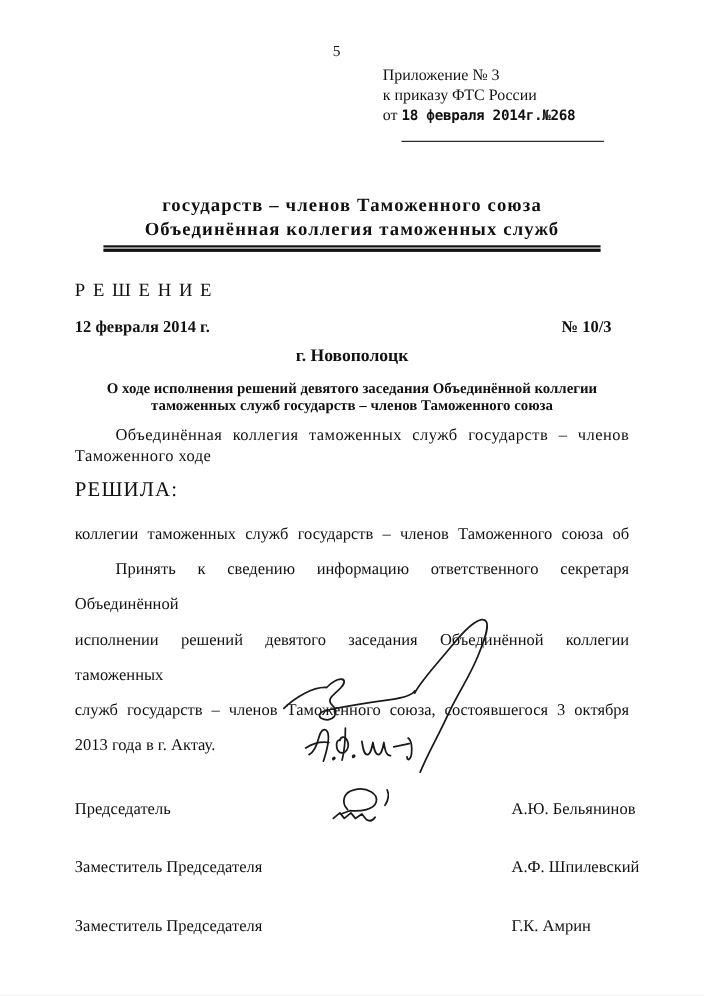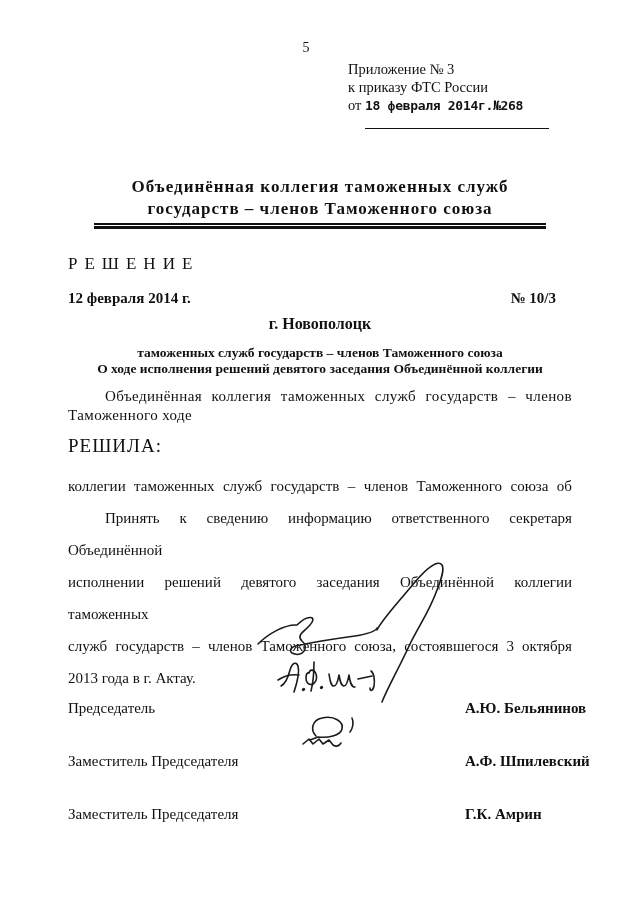--- a/index.html
+++ b/index.html
@@ -103,30 +103,30 @@
     margin-top: 11px;
     font-size: 19px;
     line-height: 20px;
     letter-spacing: 1px;
   }
   .body-para {
     margin-top: 14px;
     font-size: 15px;
     line-height: 32px;
   }
-  .sig-block { margin-top: 4px; }
+  .sig-block { margin-top: 32px; }
   .sig-row {
     display: flex;
     align-items: baseline;
     font-size: 15px;
     line-height: 20px;
     margin-bottom: 33px;
   }
   .sig-title { flex: 1; }
-  .sig-name { width: 107px; white-space: nowrap; font-weight: bold; }
+  .sig-name { width: 107px; white-space: nowrap; }
   .sig-svg { position: absolute; pointer-events: none; }
   .sig-svg path {
     fill: none;
     stroke: #1a1a1a;
     stroke-width: 1.6;
     stroke-linecap: round;
     stroke-linejoin: round;
   }
 </style>
 </head>
@@ -137,38 +137,38 @@
 
     <div class="page-num">5</div>
 
     <div class="appendix">
       <div>Приложение № 3</div>
       <div>к приказу ФТС России</div>
       <div><span>от </span><span class="filled">18 февраля 2014г.№268</span></div>
     </div>
 
     <div class="org-header">
+      <div>государств – членов Таможенного союза</div>
       <div>Объединённая коллегия таможенных служб</div>
-      <div>государств – членов Таможенного союза</div>
     </div>
 
     <div class="rule"></div>
 
     <div class="doc-type">РЕШЕНИЕ</div>
 
     <div class="date-row">
       <span>12 февраля 2014 г.</span>
       <span class="doc-number">№ 10/3</span>
     </div>
 
     <div class="city">г. Новополоцк</div>
 
     <div class="subject">
+      <div>О ходе исполнения решений девятого заседания Объединённой коллегии</div>
       <div>таможенных служб государств – членов Таможенного союза</div>
-      <div>О ходе исполнения решений девятого заседания Объединённой коллегии</div>
     </div>
 
     <div class="preamble">
       <div class="jline indent">Объединённая коллегия таможенных служб государств – членов</div>
       <div>Таможенного ходе</div>
     </div>
 
     <div class="resolution-word">РЕШИЛА:</div>
 
     <div class="body-para">

